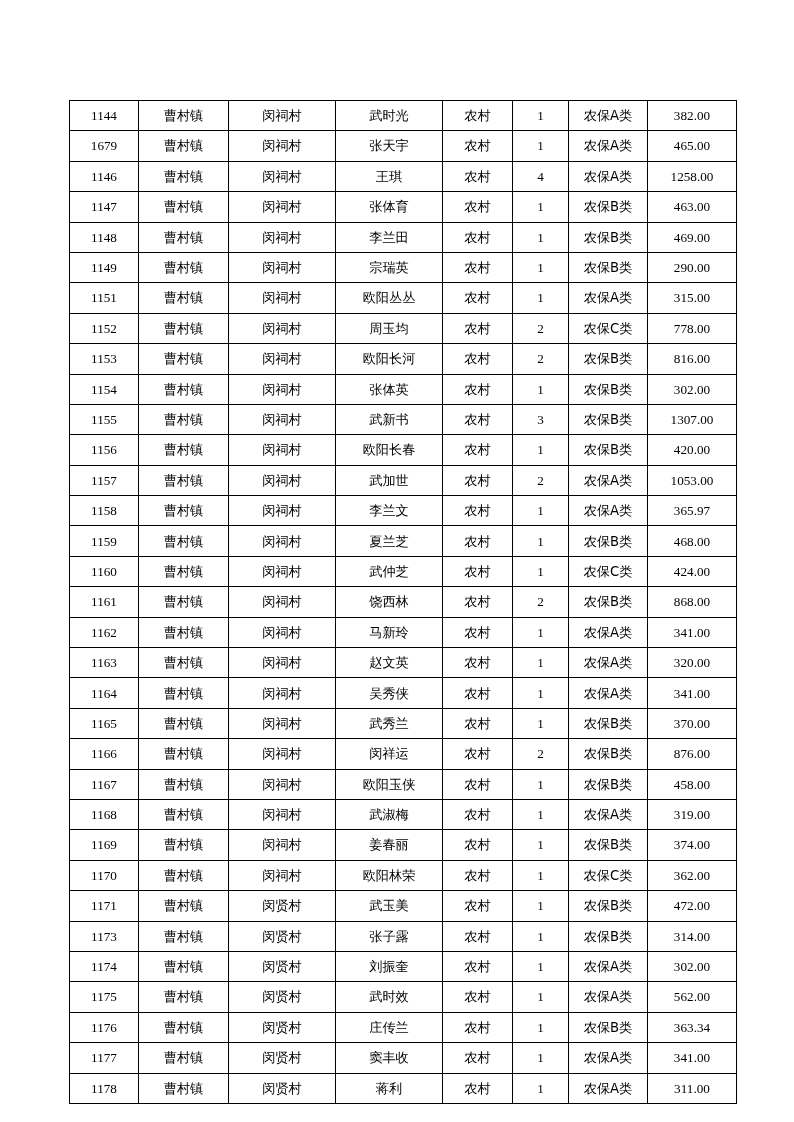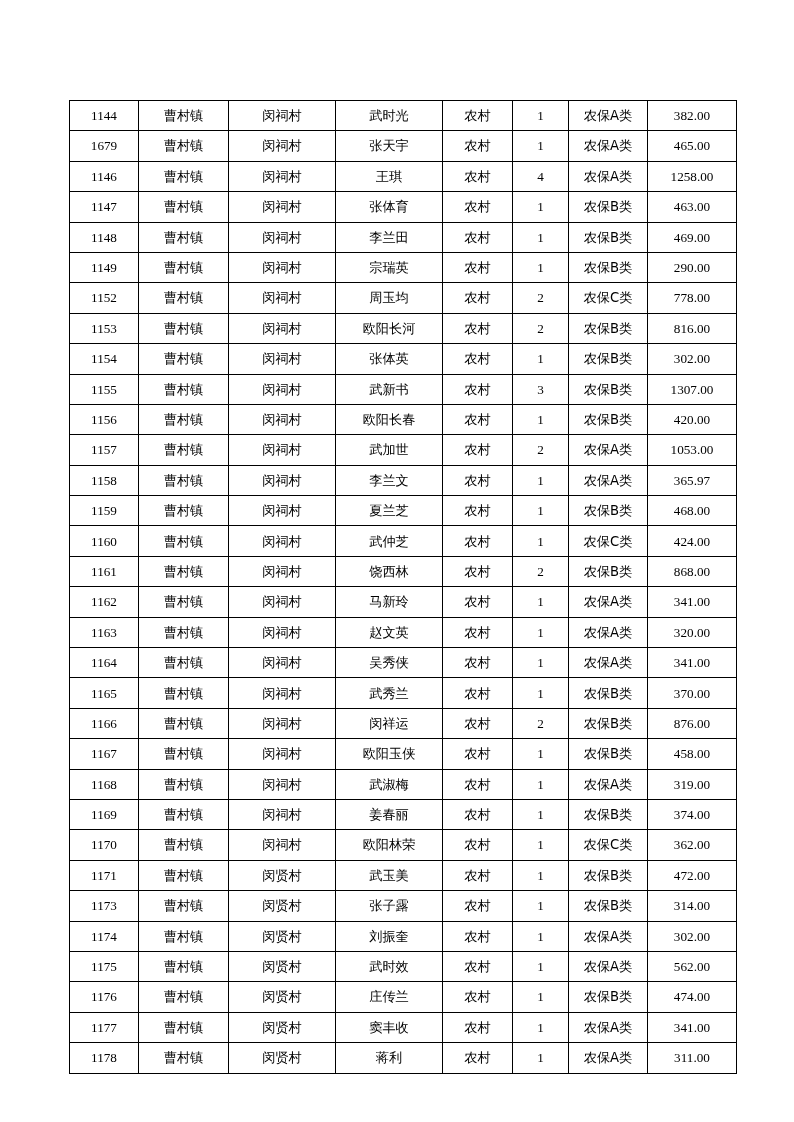--- a/index.html
+++ b/index.html
@@ -122,20 +122,30 @@
           <td class="seq">1149</td>
           <td class="cjk">曹村镇</td>
           <td class="cjk">闵祠村</td>
           <td class="cjk">宗瑞英</td>
           <td class="cjk">农村</td>
           <td class="seq">1</td>
           <td class="cjk">农保B类</td>
           <td class="amount">290.00</td>
         </tr>
         <tr>
+          <td class="seq">1151</td>
+          <td class="cjk">曹村镇</td>
+          <td class="cjk">闵祠村</td>
+          <td class="cjk">欧阳丛丛</td>
+          <td class="cjk">农村</td>
+          <td class="seq">1</td>
+          <td class="cjk">农保A类</td>
+          <td class="amount">315.00</td>
+        </tr>
+        <tr>
           <td class="seq">1152</td>
           <td class="cjk">曹村镇</td>
           <td class="cjk">闵祠村</td>
           <td class="cjk">周玉均</td>
           <td class="cjk">农村</td>
           <td class="seq">2</td>
           <td class="cjk">农保C类</td>
           <td class="amount">778.00</td>
         </tr>
         <tr>
@@ -359,21 +369,21 @@
           <td class="amount">562.00</td>
         </tr>
         <tr>
           <td class="seq">1176</td>
           <td class="cjk">曹村镇</td>
           <td class="cjk">闵贤村</td>
           <td class="cjk">庄传兰</td>
           <td class="cjk">农村</td>
           <td class="seq">1</td>
           <td class="cjk">农保B类</td>
-          <td class="amount">474.00</td>
+          <td class="amount">363.34</td>
         </tr>
         <tr>
           <td class="seq">1177</td>
           <td class="cjk">曹村镇</td>
           <td class="cjk">闵贤村</td>
           <td class="cjk">窦丰收</td>
           <td class="cjk">农村</td>
           <td class="seq">1</td>
           <td class="cjk">农保A类</td>
           <td class="amount">341.00</td>

